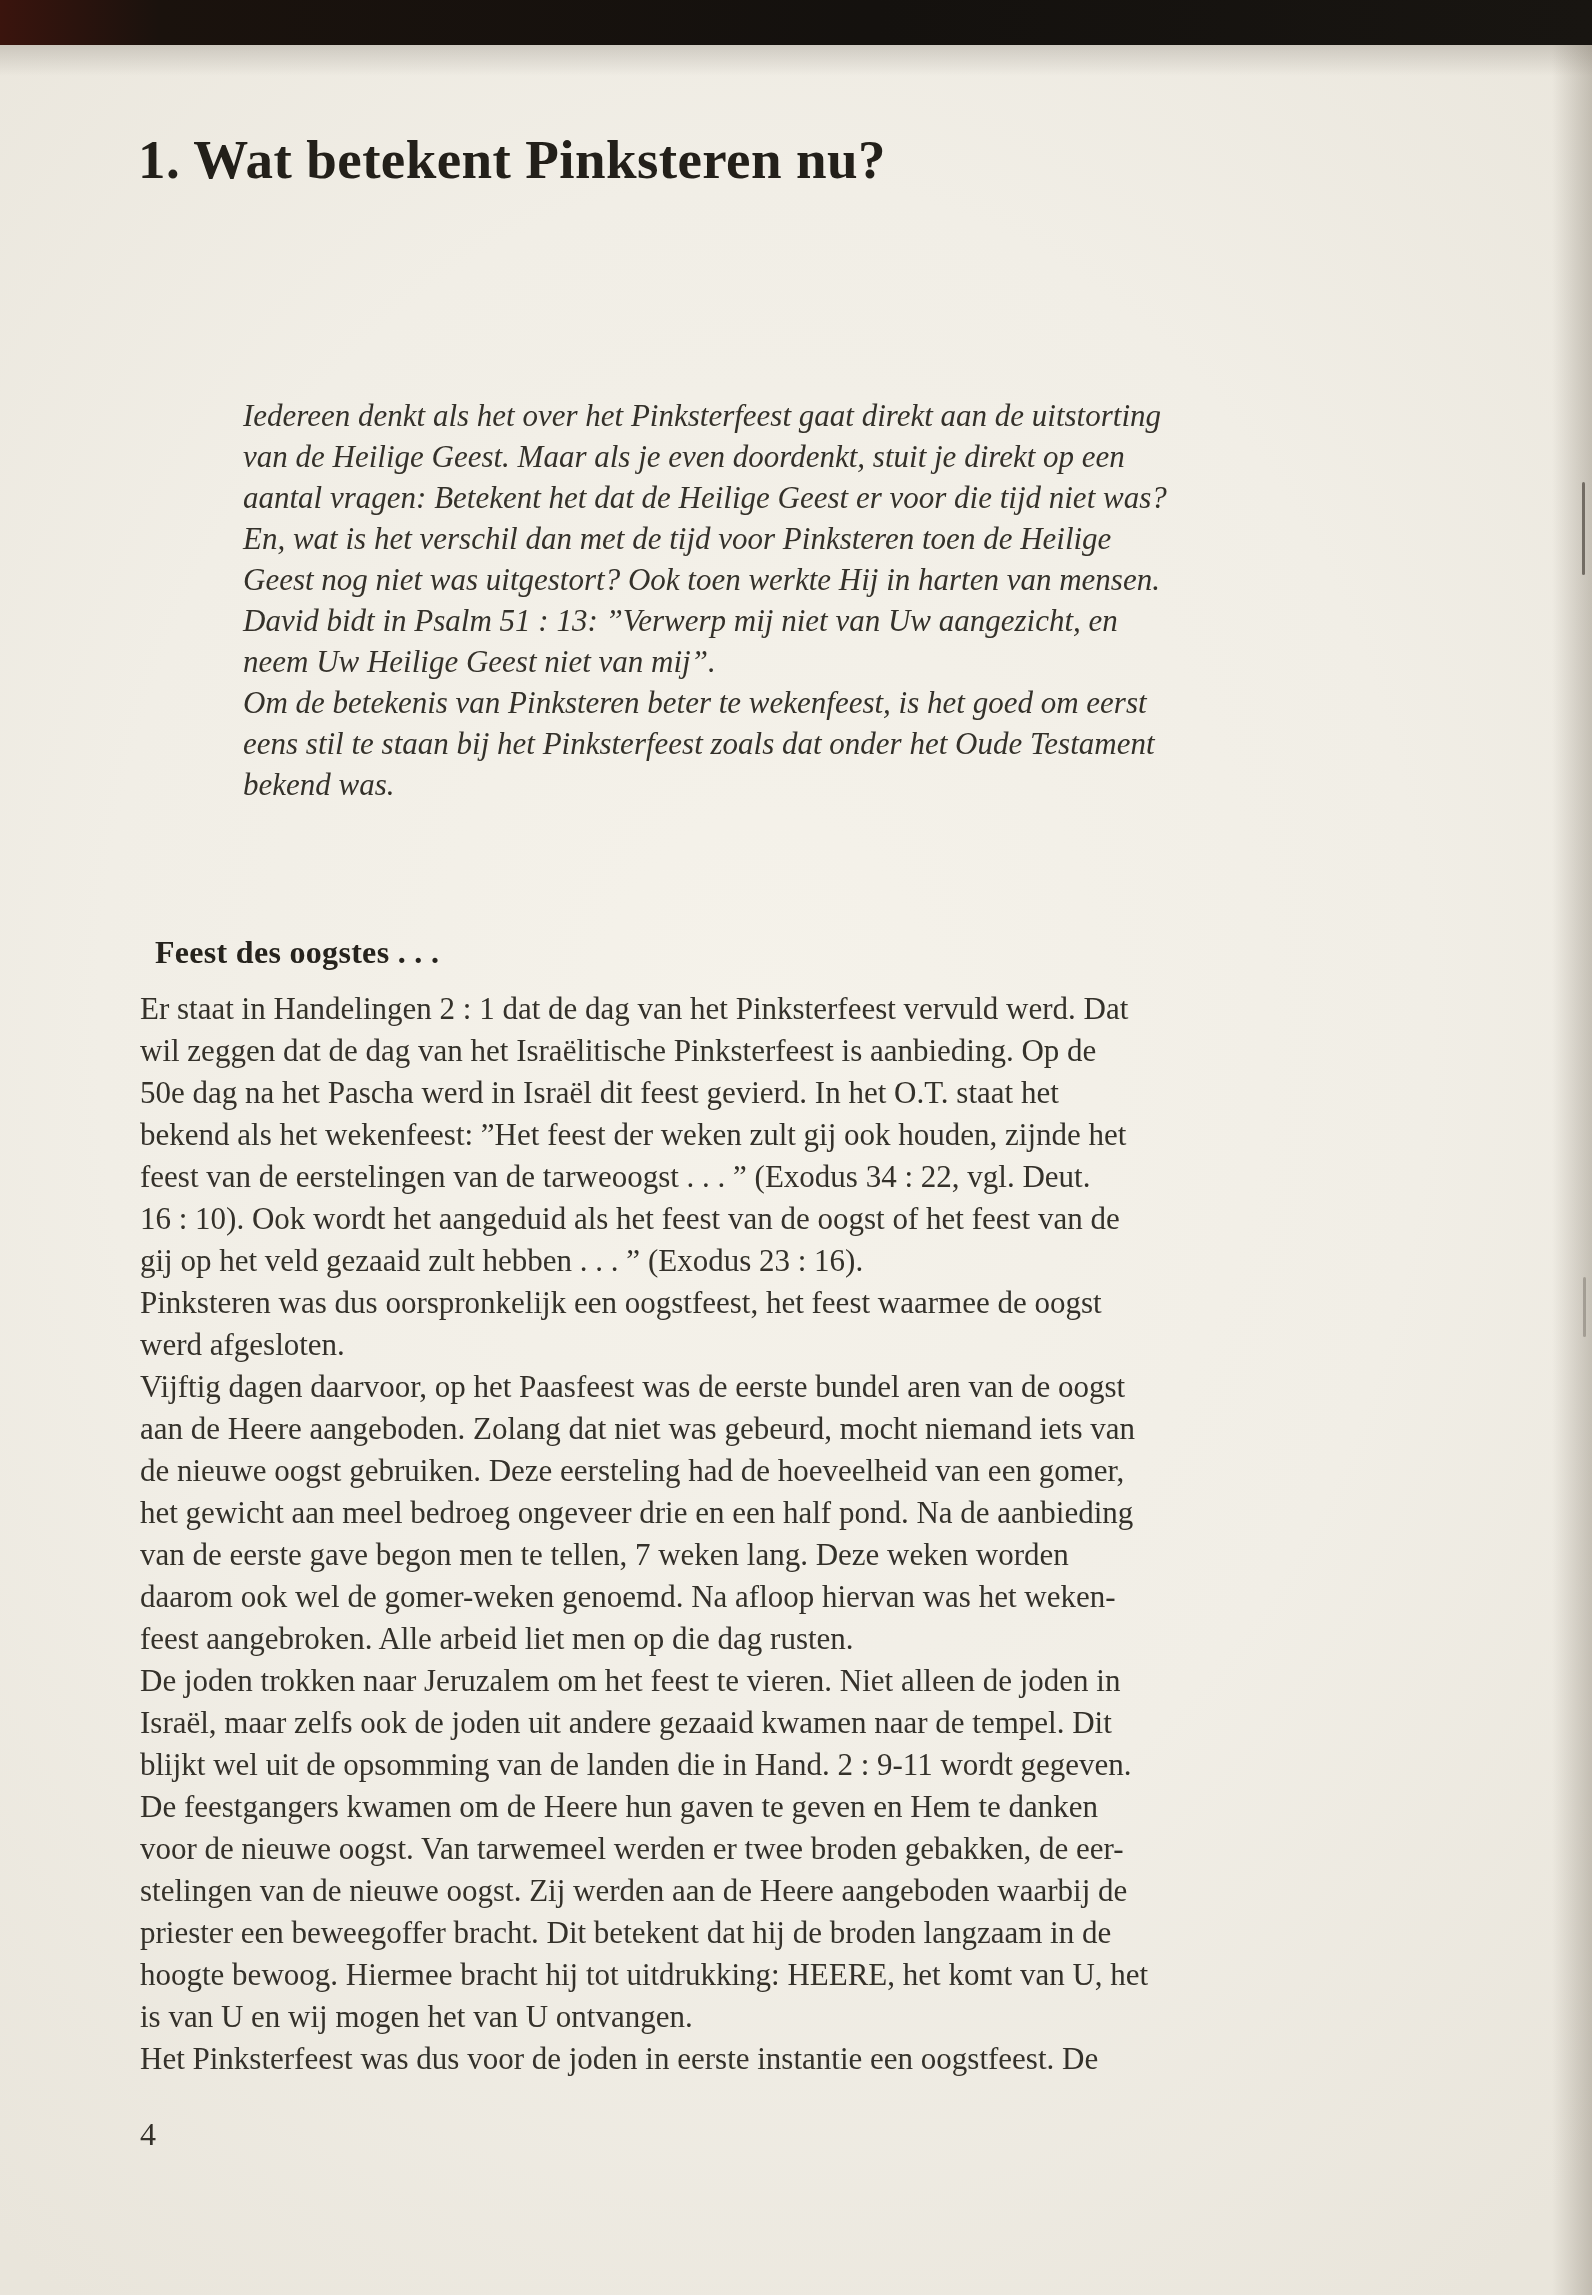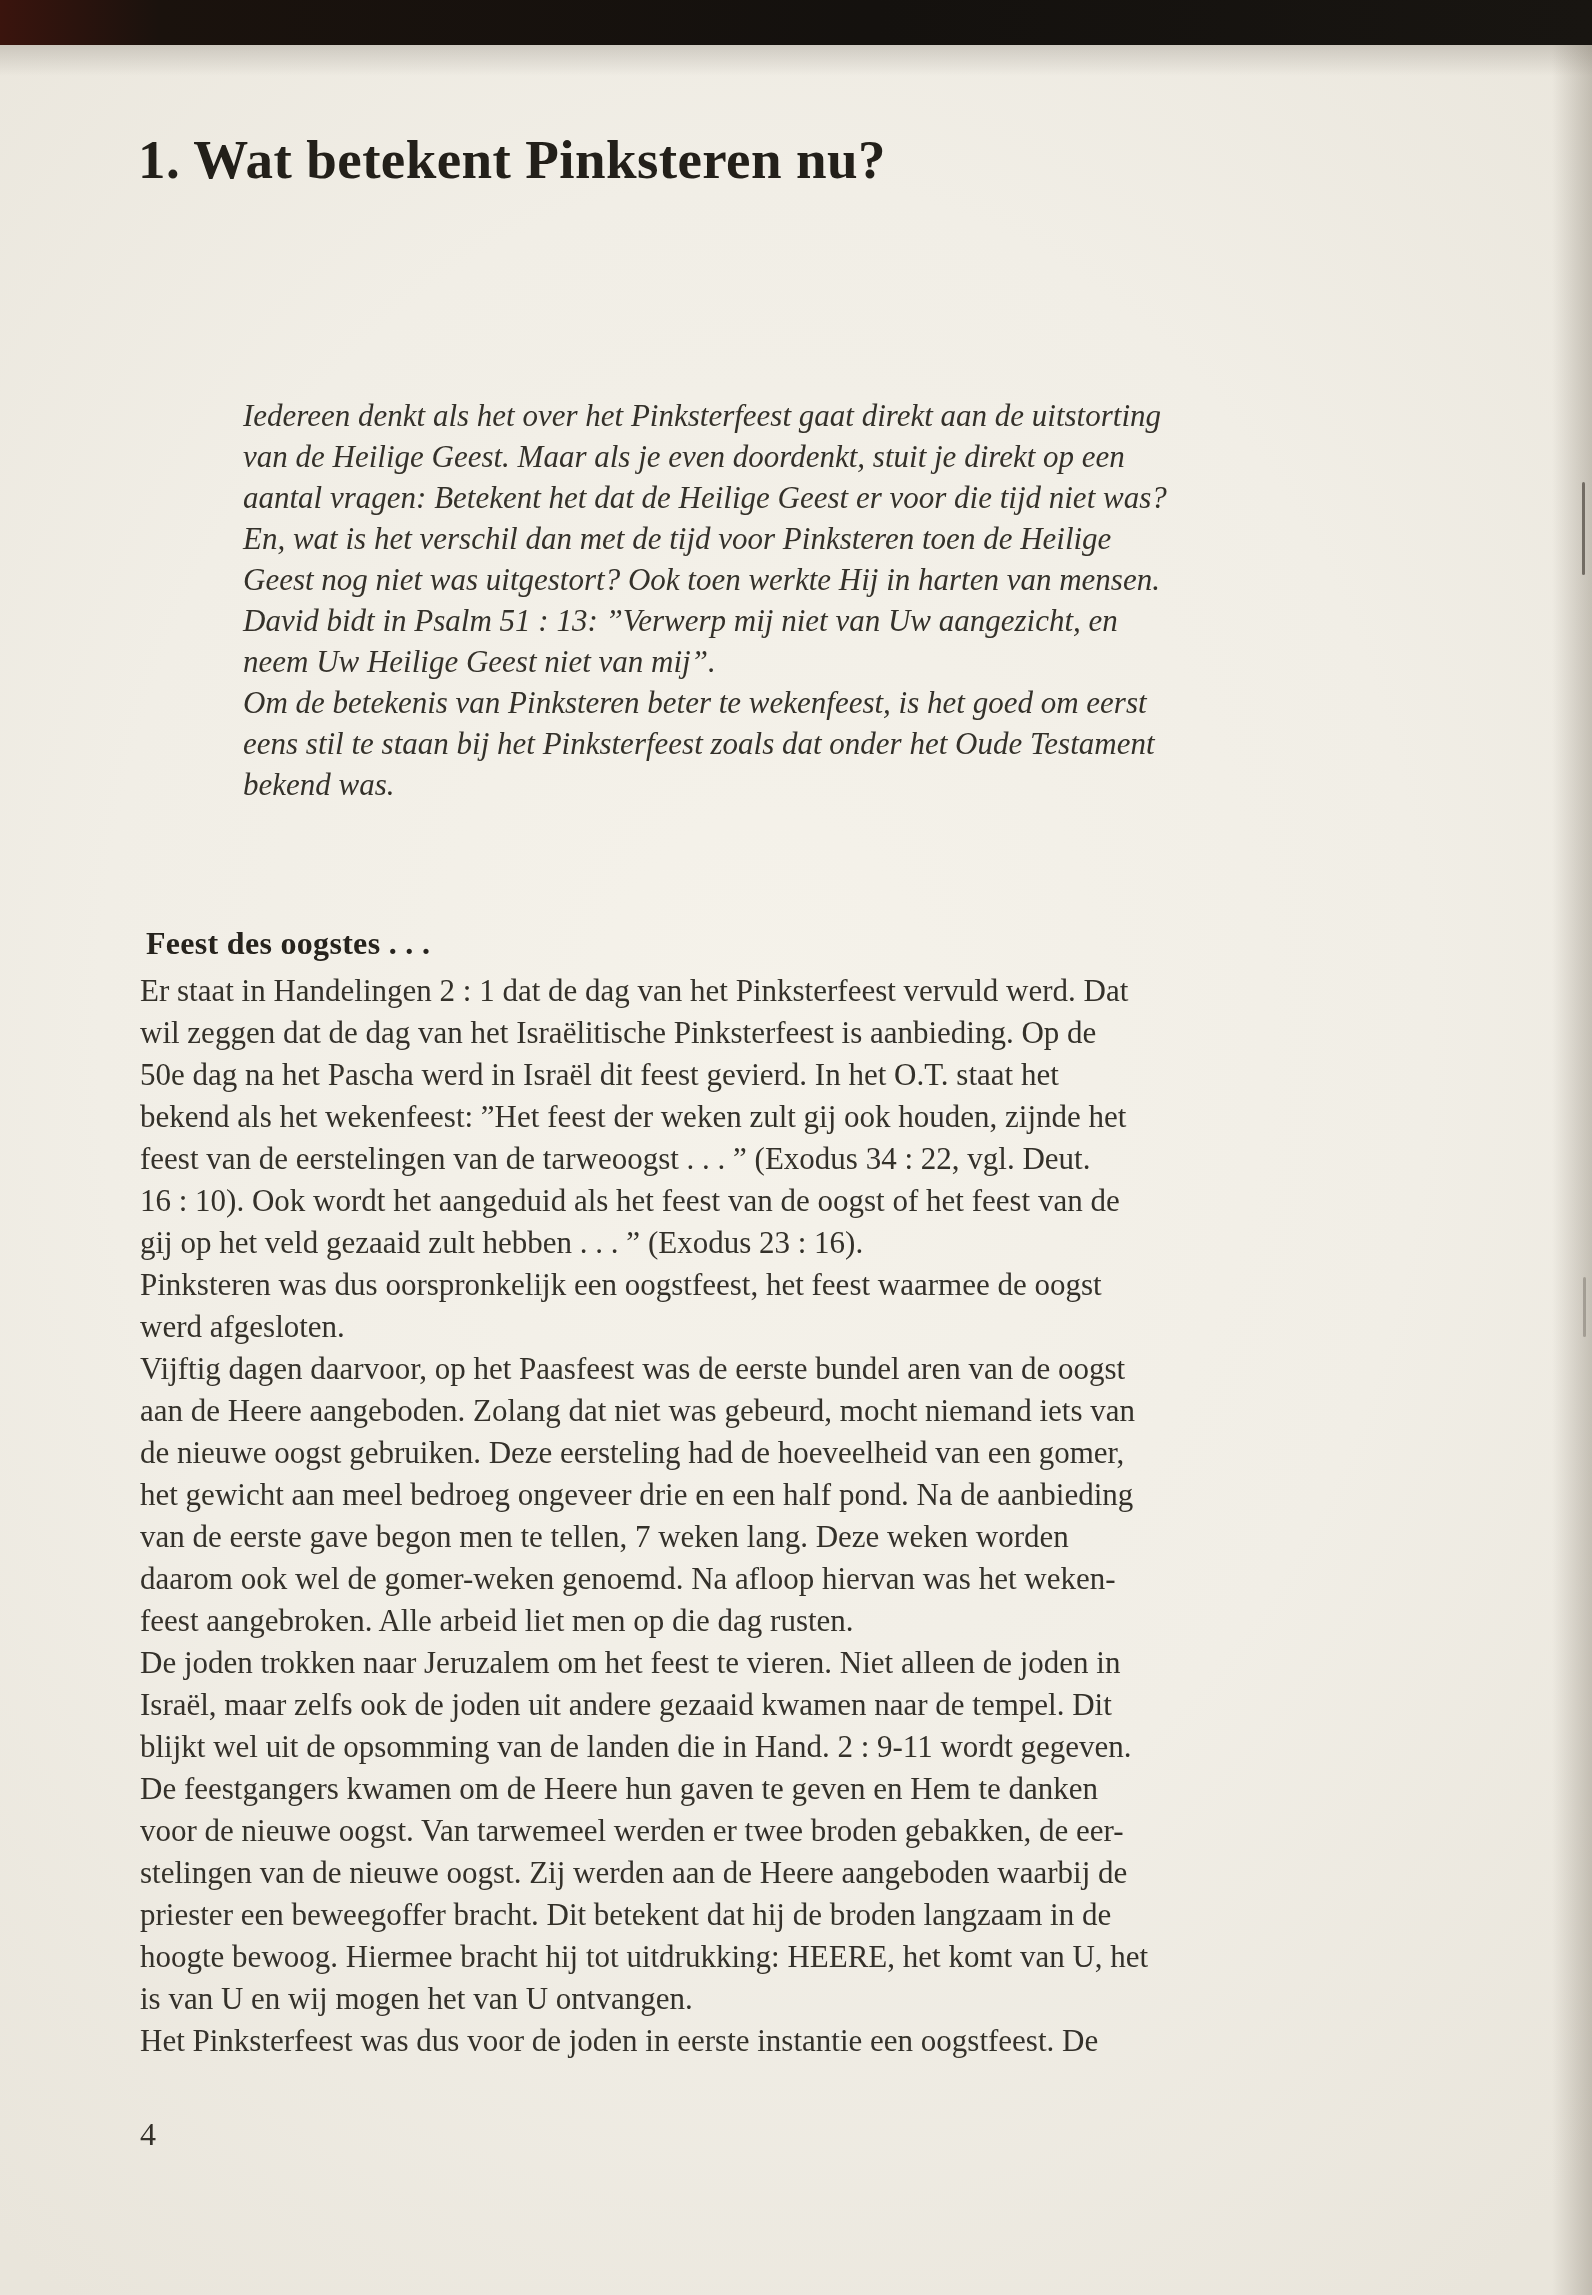--- a/index.html
+++ b/index.html
@@ -39,21 +39,21 @@
   }
   .intro{
     position:absolute;left:243px;top:395px;width:1225px;
     font-style:italic;font-size:31px;line-height:41px;color:#34312a;
   }
   .bodytext{
     position:absolute;left:140px;top:916px;width:1333px;
     font-size:31px;line-height:42px;color:#34312a;
   }
   .heading{
-    margin:6px;font-size:32px;line-height:42px;font-weight:bold;color:#26231d;
+    margin:15px;font-size:32px;line-height:42px;font-weight:bold;color:#26231d;
     letter-spacing:0.3px;
   }
   .line{white-space:nowrap;}
   .pagenum{
     position:absolute;left:140px;top:2113px;
     font-size:32px;line-height:42px;color:#34312a;
   }
 </style>
 </head>
 <body>

